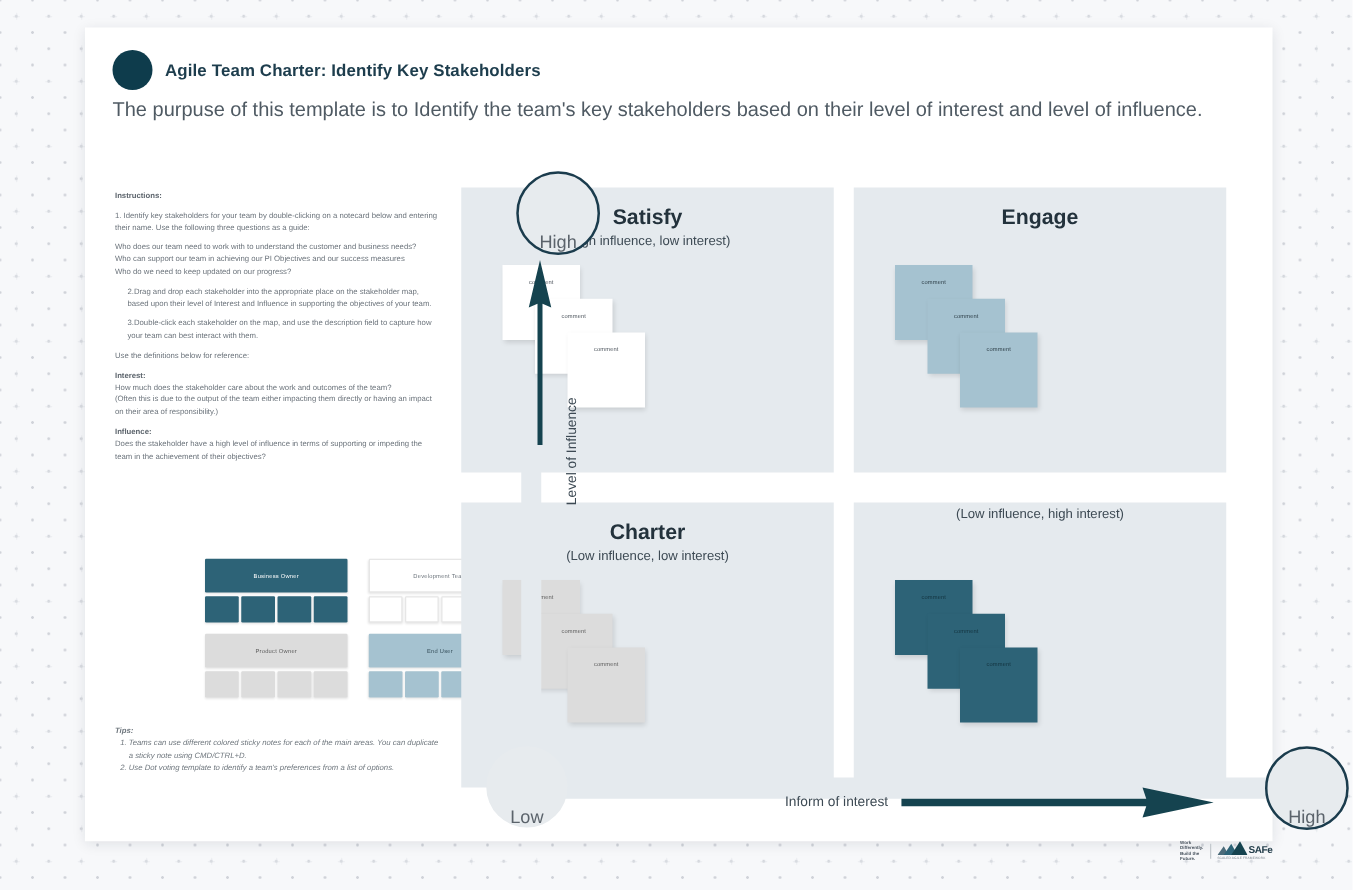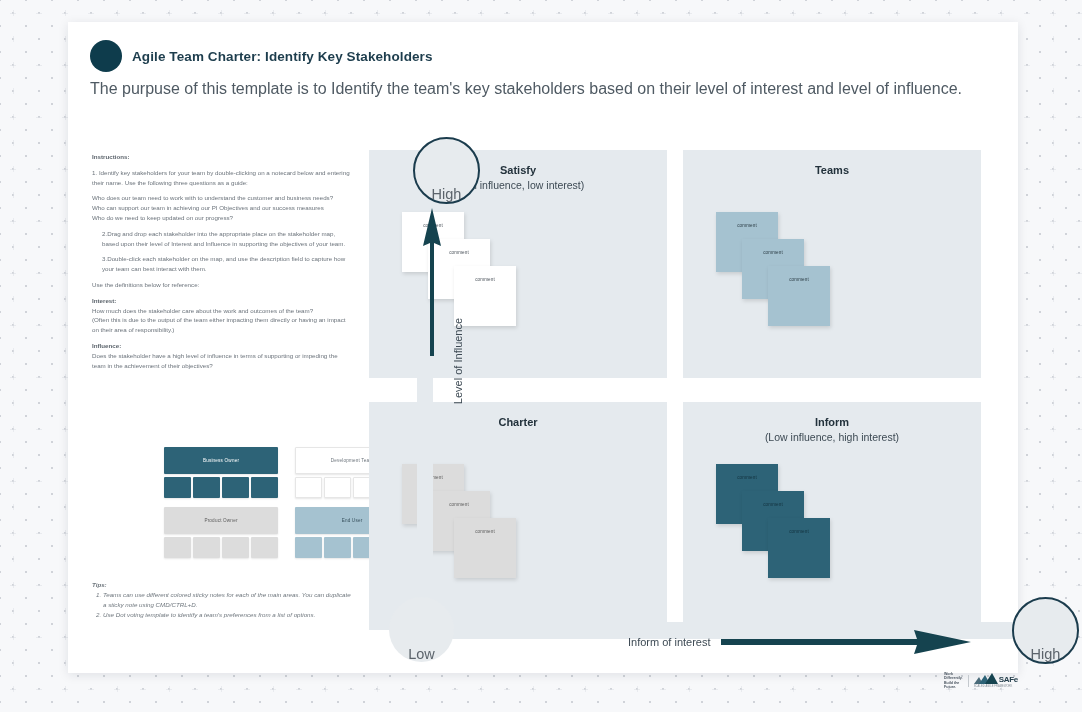--- a/index.html
+++ b/index.html
@@ -114,21 +114,21 @@
     position: absolute;
     background: #e5eaee;
     width: 298px; height: 228px;
   }
   .quad.q-satisfy { left: 0;   top: 0; }
   .quad.q-engage  { left: 314px; top: 0; }
   .quad.q-monitor { left: 0;   top: 252px; }
   .quad.q-inform  { left: 314px; top: 252px; }
   .q-title {
     text-align: center; padding-top: 14px;
-    font-size: 11px; font-weight: bold; color: #23323c;
+    font-size: 17px; font-weight: bold; color: #23323c;
   }
   .q-sub {
     text-align: center; margin-top: 3px;
     font-size: 10.5px; color: #3d4a54;
   }
   .stack { position: absolute; left: 33px; top: 62px; }
   .note {
     position: absolute;
     width: 62px; height: 60px;
     display: flex; align-items: flex-start; justify-content: center;
@@ -288,39 +288,39 @@
       <div class="q-title">Satisfy</div>
       <div class="q-sub">(High influence, low interest)</div>
       <div class="stack">
         <div class="note n1 nt-white">comment</div>
         <div class="note n2 nt-white">comment</div>
         <div class="note n3 nt-white">comment</div>
       </div>
     </div>
 
     <div class="quad q-engage">
-      <div class="q-title">Teams</div>
+      <div class="q-title">Engage</div>
       <div class="stack">
         <div class="note n1 nt-light">comment</div>
         <div class="note n2 nt-light">comment</div>
         <div class="note n3 nt-light">comment</div>
       </div>
     </div>
 
     <div class="quad q-monitor">
       <div class="q-title">Charter</div>
+      <div class="q-sub">(Low influence, low interest)</div>
       <div class="stack">
         <div class="note n1 nt-gray">comment</div>
         <div class="note n2 nt-gray">comment</div>
         <div class="note n3 nt-gray">comment</div>
       </div>
     </div>
 
     <div class="quad q-inform">
-      <div class="q-title">Inform</div>
       <div class="q-sub">(Low influence, high interest)</div>
       <div class="stack">
         <div class="note n1 nt-dark">comment</div>
         <div class="note n2 nt-dark">comment</div>
         <div class="note n3 nt-dark">comment</div>
       </div>
     </div>
   </div>
 
   <div id="axis-v-track"></div>

